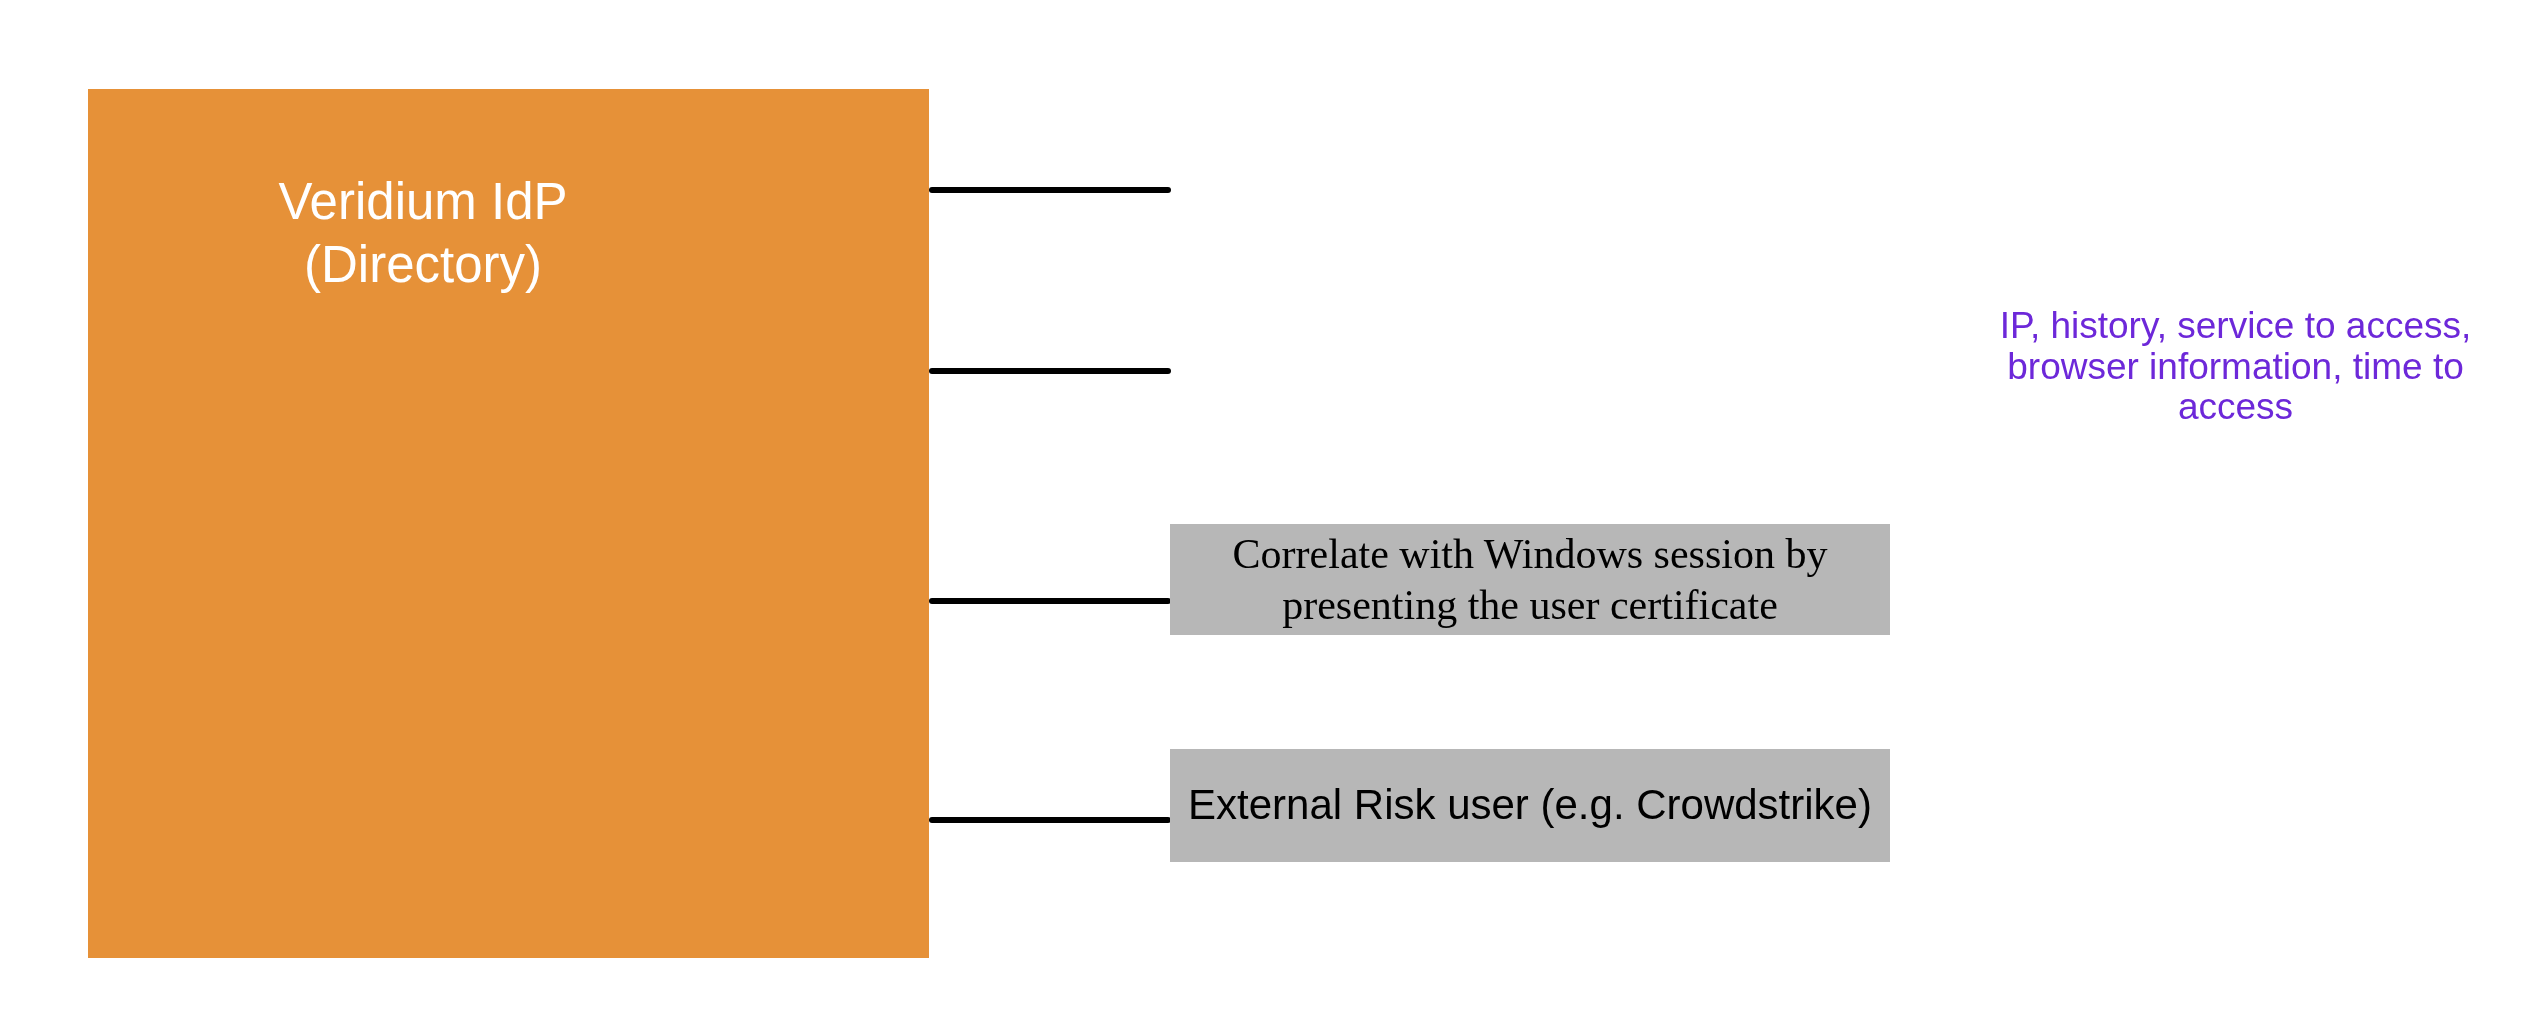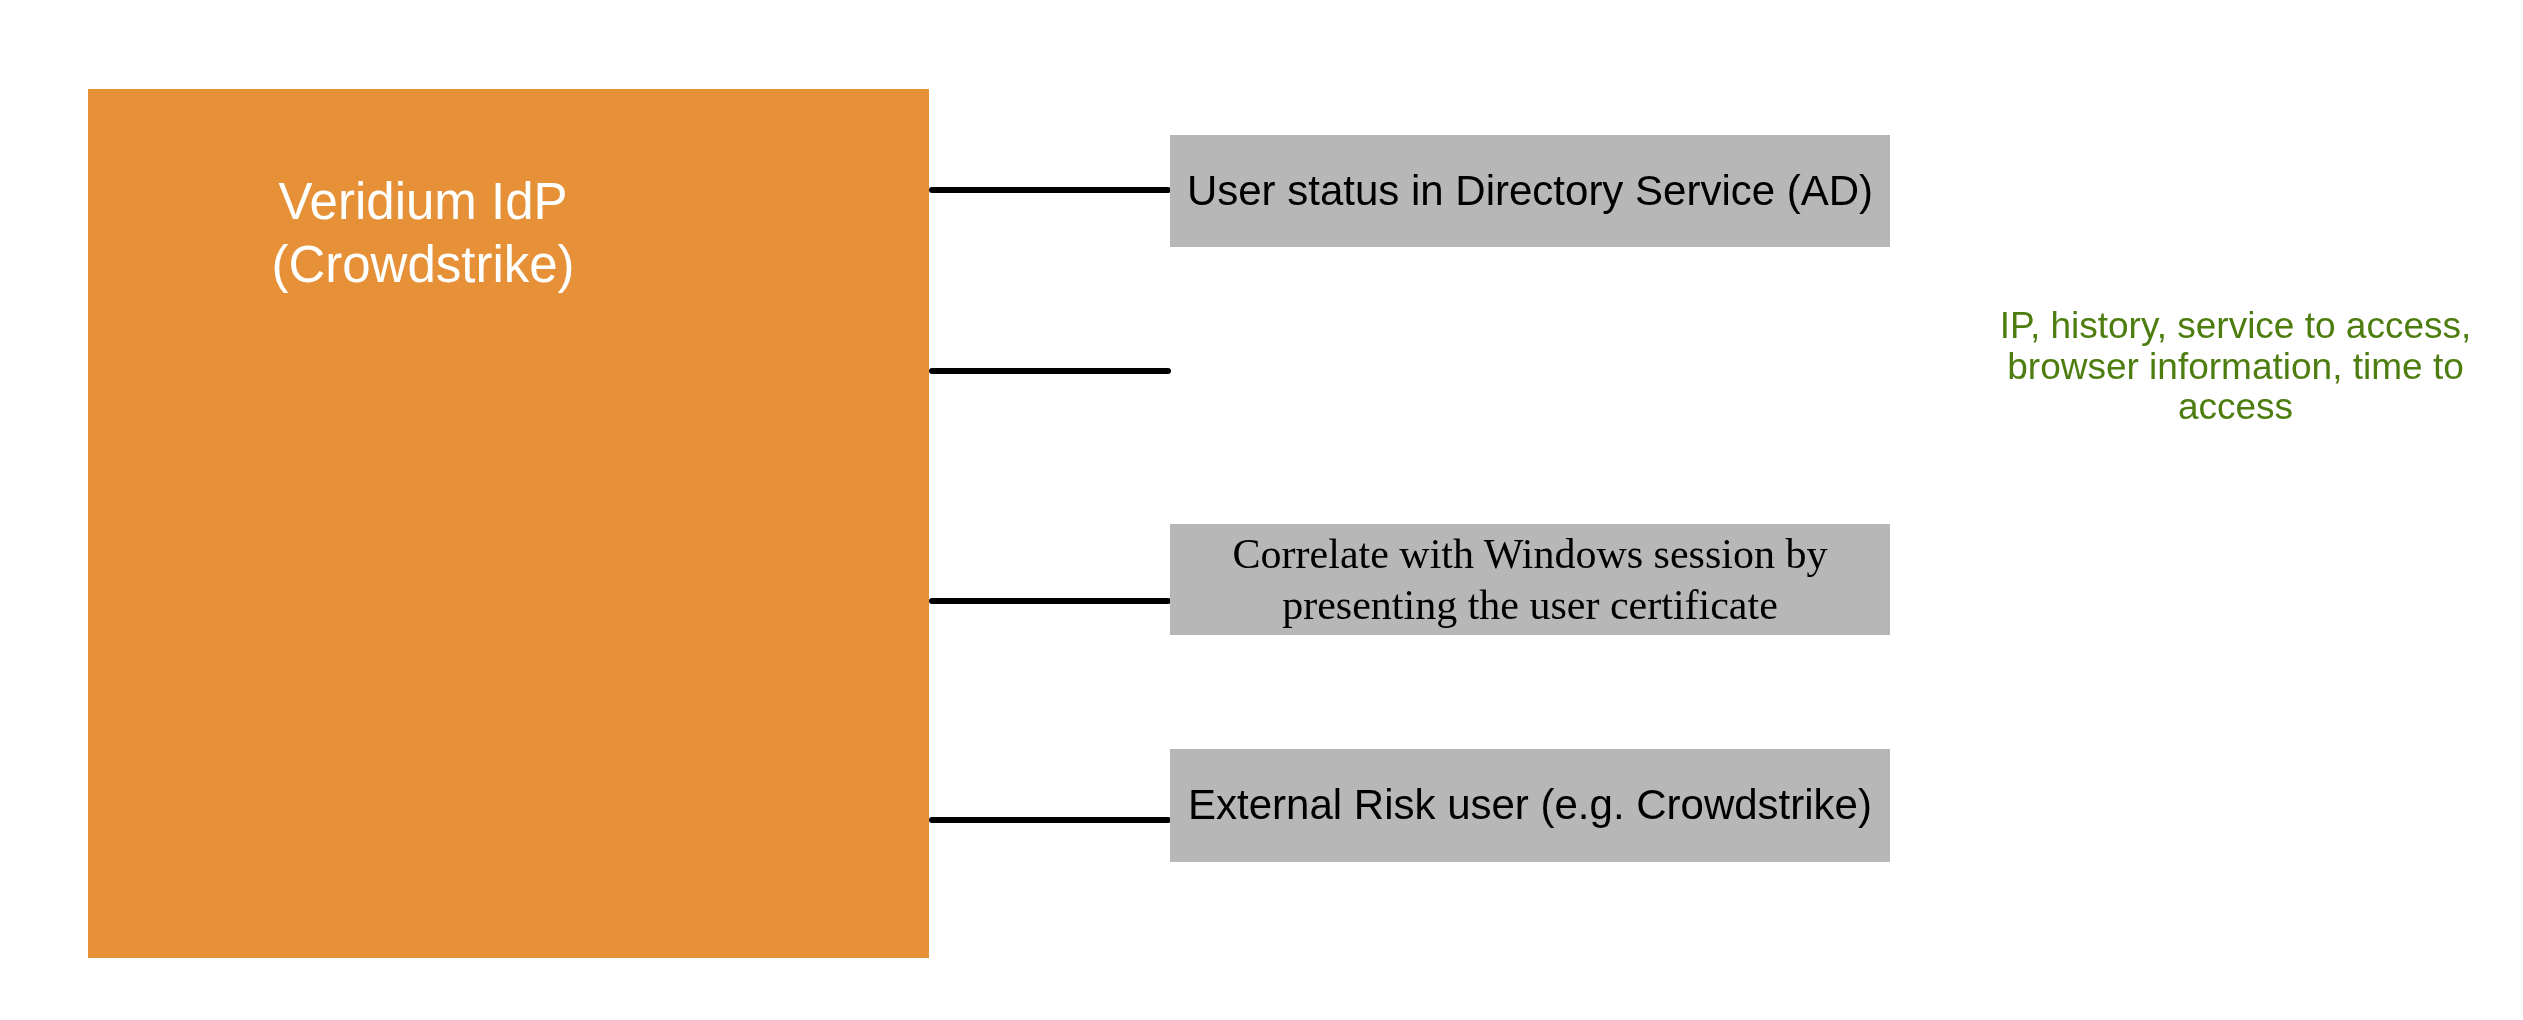--- a/index.html
+++ b/index.html
@@ -70,45 +70,42 @@
   .b3 { top: 524px; height: 111px; font-family: Liberation Serif, serif; }
   .b4 { top: 749px; height: 113px; }
 
   
   .side-note {
     position: absolute;
     left: 1978px;
     top: 306px;
     width: 515px;
     text-align: center;
-    color: #4d7c0f;
+    color: #6d28d9;
     font-size: 37px;
     line-height: 1.1;
   }
 </style>
 </head>
 <body>
 
 <div class="canvas">
 
   <div class="main-box">
     <div class="main-box-title">
       <span class="title-line">Veridium IdP</span>
-      <span class="title-line">(Crowdstrike)</span>
+      <span class="title-line">(Directory)</span>
     </div>
   </div>
 
   <div class="connector c1"></div>
   <div class="connector c2"></div>
   <div class="connector c3"></div>
   <div class="connector c4"></div>
 
-  <div class="factor-box b1">
-    <span>User status in Directory Service (AD)</span>
-  </div>
 
 
   <div class="factor-box b3">
     <span>Correlate with Windows session by presenting the user certificate</span>
   </div>
 
   <div class="factor-box b4">
     <span>External Risk user (e.g. Crowdstrike)</span>
   </div>
 

